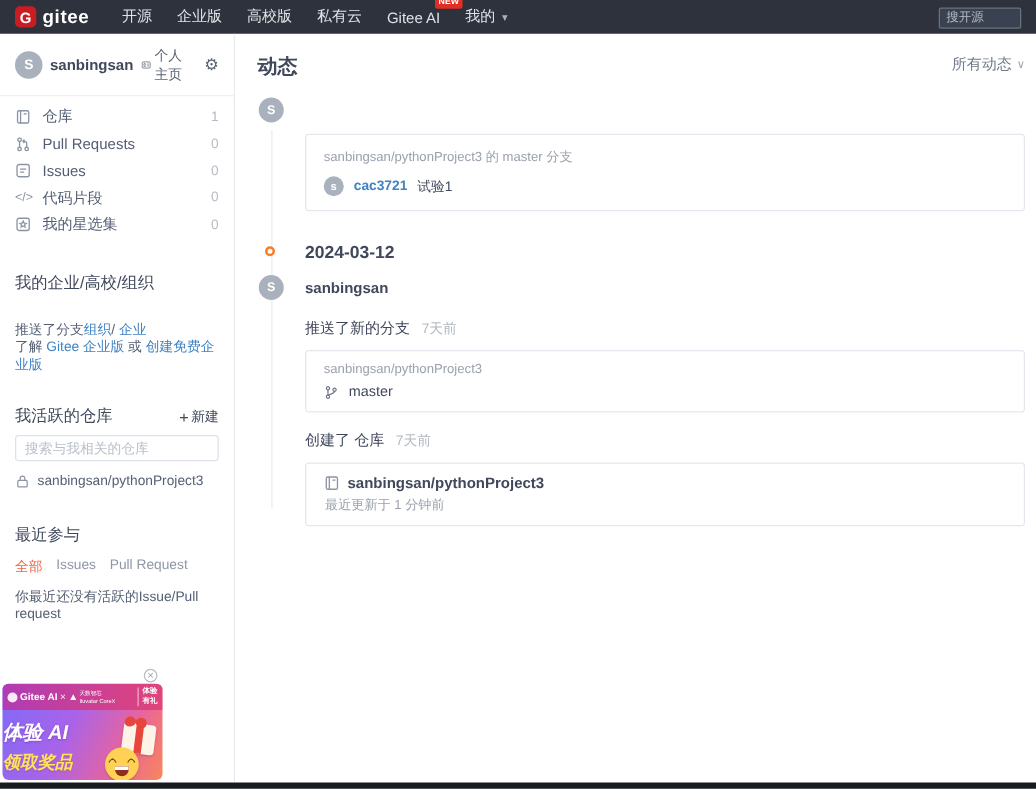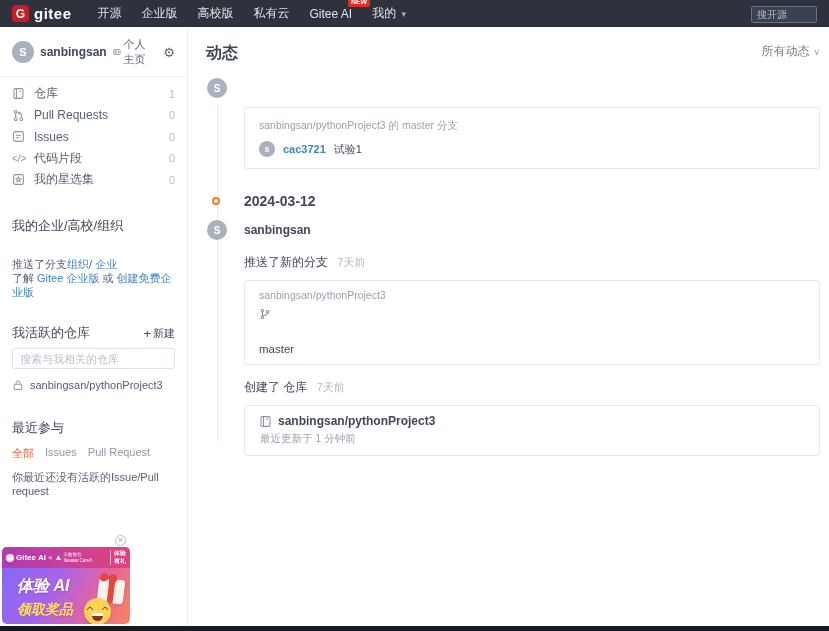--- a/index.html
+++ b/index.html
@@ -70,21 +70,21 @@
   .promo-head { height:21px; background:linear-gradient(100deg,#b03bb4,#e0447a); display:flex;
     align-items:center; padding:0 4px; gap:2px; color:#fff; }
   .pa-logo { font-size:8px; font-weight:bold; display:flex; align-items:center; gap:2px; white-space:nowrap; }
   .pa-dot { width:8px; height:8px; border-radius:50%; background:#fff; opacity:.9; }
   .pa-x { font-size:8px; opacity:.9; }
   .partner { display:flex; align-items:center; gap:1px; }
   .partner .tri { font-size:8px; line-height:1; }
   .partner .ptxt { font-size:4.5px; line-height:1.15; white-space:nowrap; }
   .ribbon { margin-left:auto; border-left:1px solid rgba(255,255,255,.55); padding-left:3px;
     font-size:6px; line-height:1.25; font-weight:bold; white-space:nowrap; }
-  .promo-body { position:relative; padding:8px 0 0 15px; }
+  .promo-body { position:relative; padding:8px 0 0 0; }
   .promo-h1 { font-size:16px; font-weight:bold; font-style:italic; color:#fff;
     text-shadow:0 1px 2px rgba(110,40,150,.45); }
   .promo-h2 { margin-top:4px; font-size:14px; font-weight:bold; font-style:italic; color:#ffe15e;
     text-shadow:0 1px 1px rgba(150,60,40,.35); }
   .mascot { position:absolute; right:3px; bottom:-1px; width:44px; height:48px; }
   .gift { position:absolute; right:3px; top:2px; width:26px; height:24px; background:#fdf4e7;
     border-radius:3px; transform:rotate(7deg); box-shadow:0 1px 2px rgba(120,40,40,.3); }
   .gift:before { content:""; position:absolute; left:50%; top:0; bottom:0; width:6px; margin-left:-3px; background:#e8453c; }
   .bow { position:absolute; right:8px; top:-5px; width:18px; height:8px; }
   .bow i { position:absolute; width:9px; height:8px; background:#e8453c; border-radius:50% 50% 50% 50%/60% 60% 40% 40%; }
@@ -117,21 +117,21 @@
   .event-head .txt { margin-left:17px; font-size:12px; }
   .event-head .actor { font-weight:bold; color:#40485b; }
   .event-head .act { color:#40485b; margin-left:4px; }
   .ev-time { color:#b2b8c2; font-size:11px; margin-left:6px; font-weight:normal; }
   .action-line { margin:14px 0 0 38px; font-size:12px; color:#40485b; }
   .card { margin:9px 0 0 38px; border:1px solid #e4e8ee; border-radius:3px; background:#fff; padding:11px 14px; }
   .card .ctx { font-size:10.5px; color:#9aa1ad; }
   .commit-row { display:flex; align-items:center; margin-top:8px; gap:8px; }
   .commit-hash { font-size:11px; font-weight:bold; color:#4183c4; cursor:pointer; }
   .commit-msg { font-size:11px; color:#40485b; }
-  .branch-row { display:flex; align-items:flex-start; gap:23px; margin-top:7px; font-size:11.5px; color:#40485b;flex-direction:column; }
+  .branch-row { display:flex; align-items:flex-end; gap:8px; margin-top:7px; font-size:11.5px; color:#40485b; }
   .branch-row svg { color:#6c7585; }
   .card.tight { padding:8px 14px 9px; }
   .repo-line { display:flex; align-items:center; gap:6px; font-size:12px; font-weight:bold; color:#40485b; }
   .repo-line svg { color:#8b94a3; }
   .updated { margin-top:4px; font-size:10.5px; color:#9aa1ad; margin-left:1px; }
   .g2 { margin-top:24px; }
 
   .footer-strip { position:absolute; left:0; bottom:0; width:829px; height:5px; background:#171a21; }
 </style>
 </head>

